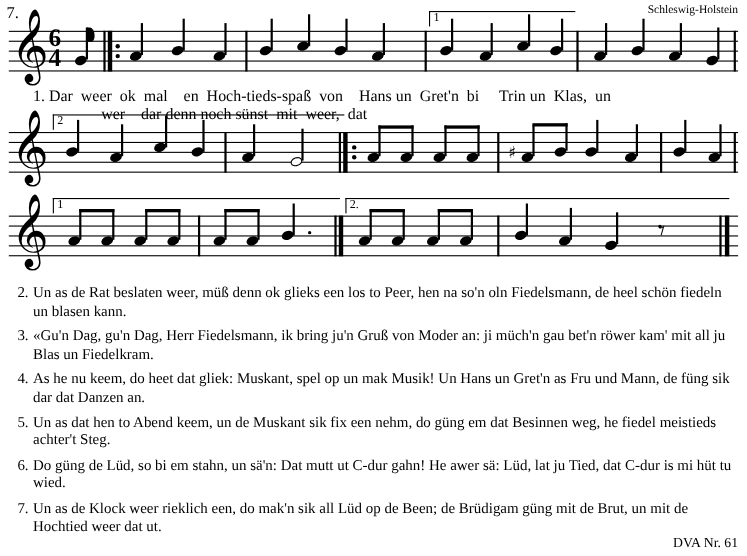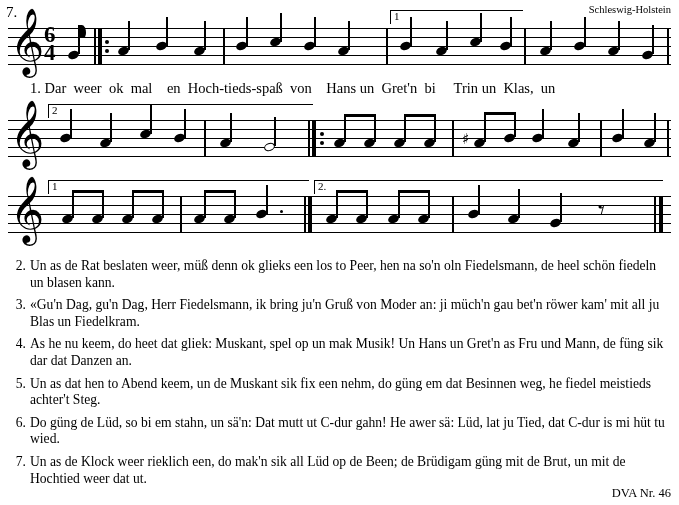--- a/index.html
+++ b/index.html
@@ -292,20 +292,21 @@
       <div class="note" style="left:600px; top:19px;"></div>
       <div class="stem" style="left:610px; top:-7px; height:29px;"></div>
       <div class="note" style="left:634px; top:23px;"></div>
       <div class="stem" style="left:644px; top:-3px; height:29px;"></div>
 
       <div class="barline" style="left:659px;"></div>
     </div>
   </div>
 
   <div class="lyric" style="left:30px; top:80px;">1. Dar  weer  ok  mal    en  Hoch-tieds-spaß  von    Hans un  Gret'n  bi     Trin un  Klas,  un</div>
+  <div class="lyric" style="left:92px; top:96px;">wer    dar denn noch sünst  mit  weer,  dat</div>
 
   <div class="staff-block" style="top:120px;">
     <div class="staff">
       <div class="line"></div>
       <div class="line"></div>
       <div class="line"></div>
       <div class="line"></div>
       <div class="line"></div>
 
       <div class="clef">𝄞</div>
@@ -468,15 +469,15 @@
     <div class="verse">
       <span class="vnum">6.</span>
       <span>Do güng de Lüd, so bi em stahn, un sä'n: Dat mutt ut C-dur gahn! He awer sä: Lüd, lat ju Tied, dat C-dur is mi hüt tu wied.</span>
     </div>
     <div class="verse">
       <span class="vnum">7.</span>
       <span>Un as de Klock weer rieklich een, do mak'n sik all Lüd op de Been; de Brüdigam güng mit de Brut, un mit de Hochtied weer dat ut.</span>
     </div>
   </div>
 
-  <div class="footer">DVA Nr. 46</div>
+  <div class="footer">DVA Nr. 61</div>
 
 </div>
 
 </body></html>

